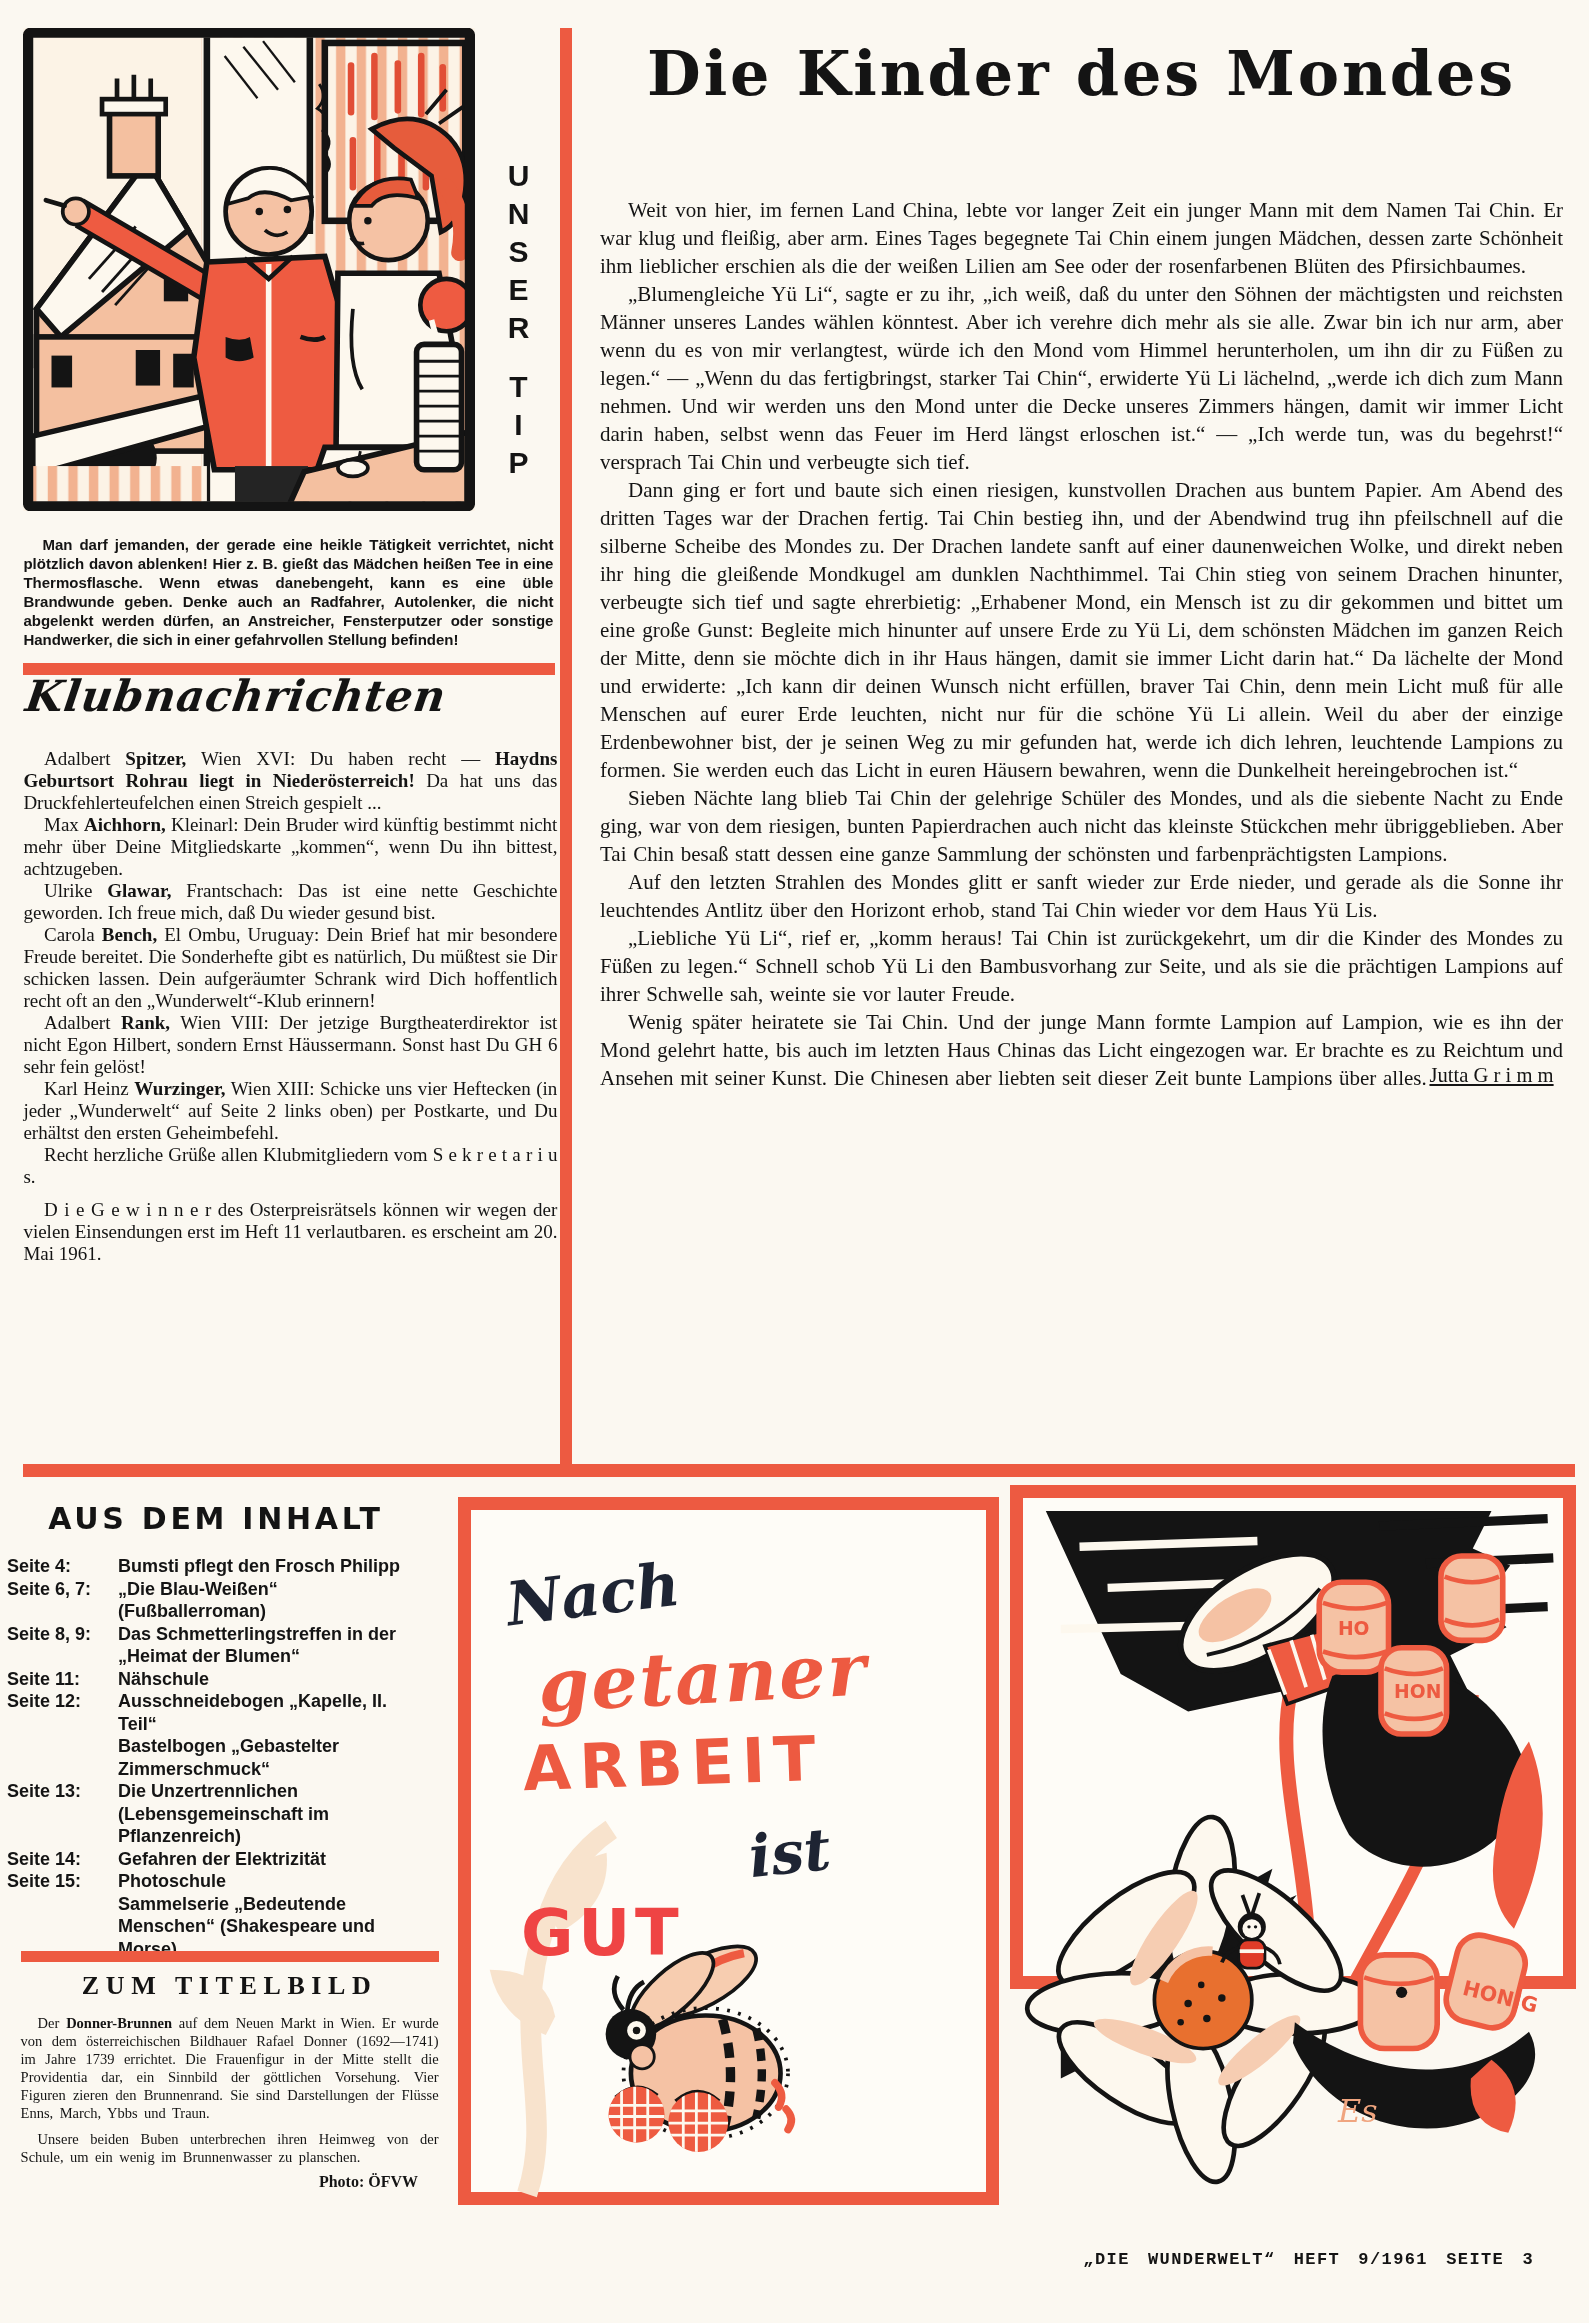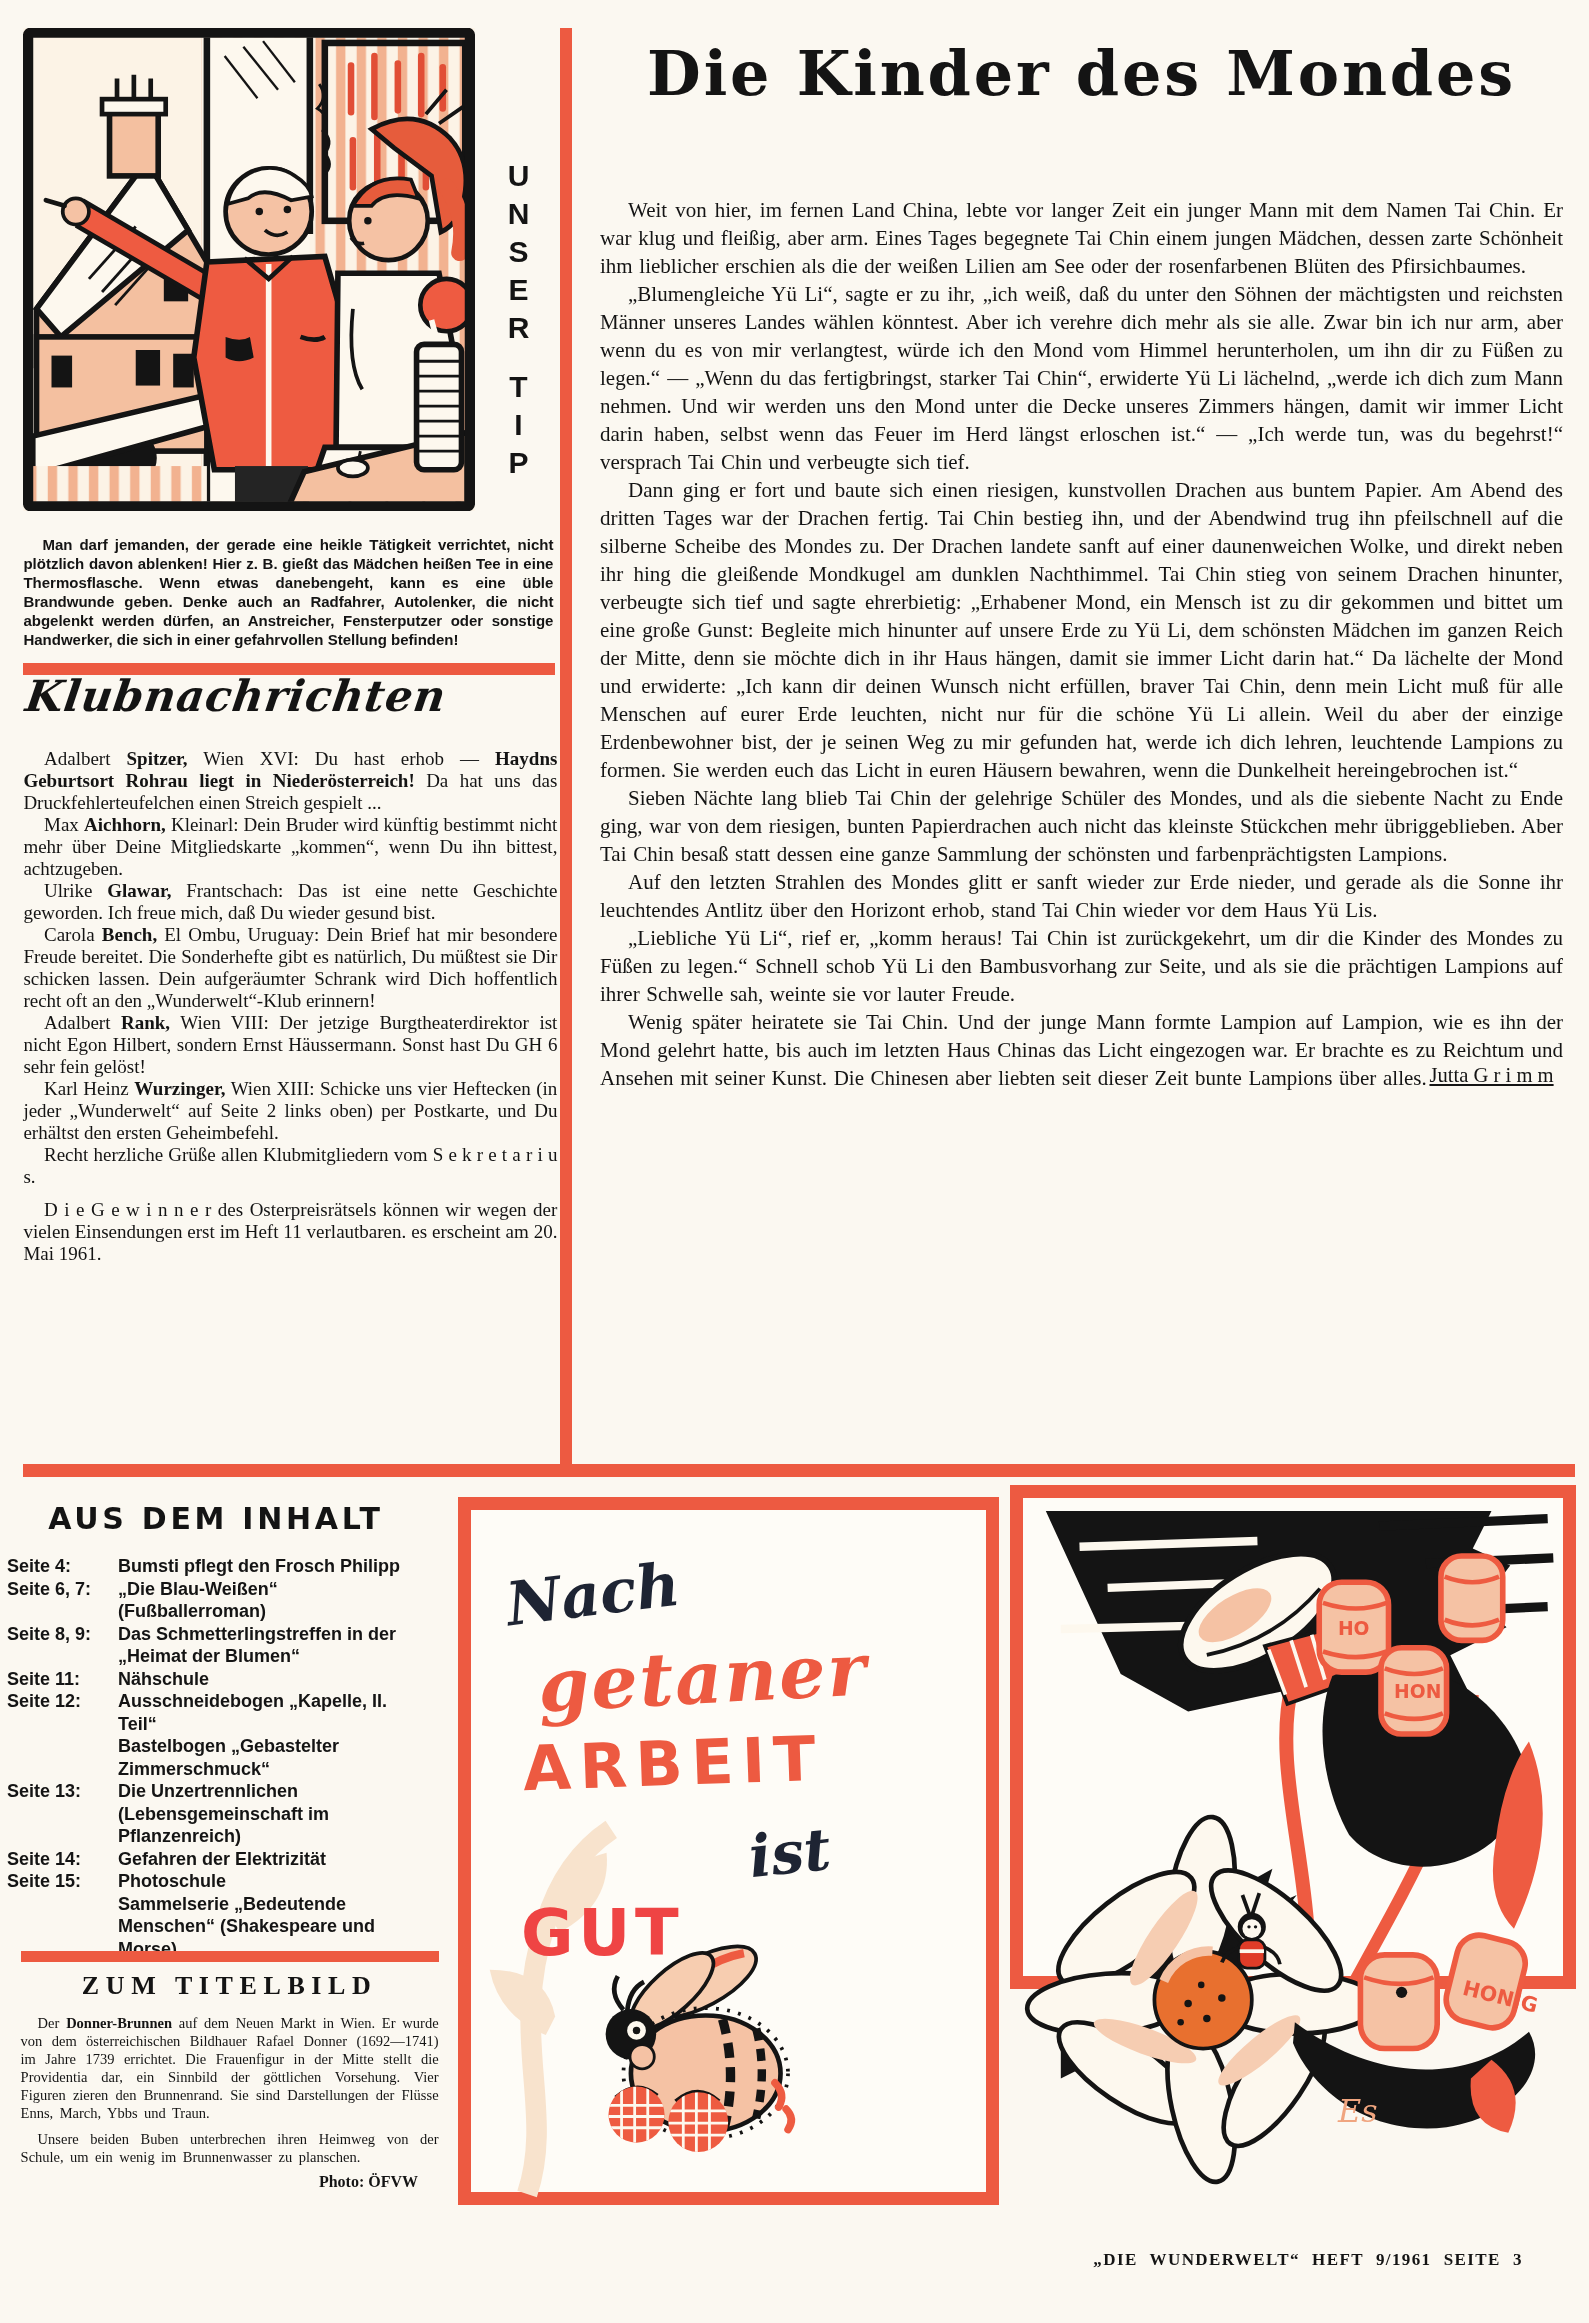--- a/index.html
+++ b/index.html
@@ -69,21 +69,21 @@
           color:#181818;letter-spacing:4.7px;}
   .bee-svg{position:absolute;left:111px;top:412px;}
   .plant-svg{position:absolute;left:0;top:244px;}
 
   
   .honig-panel{left:1010px;top:1485px;width:566px;height:504px;border:13px solid var(--accent);
                background:#fefcf7;box-sizing:border-box;}
   .pot-label{font-family:"DejaVu Sans",sans-serif;font-weight:bold;fill:var(--accent);}
 
   
-  .footer{top:2250px;right:66px;font-family:Liberation Serif, serif;font-weight:bold;
+  .footer{top:2250px;right:55px;font-family:Liberation Mono, monospace;font-weight:bold;
           font-size:17px;letter-spacing:1.4px;word-spacing:6.6px;}
 </style>
 </head>
 <body>
 
 <div class="page">
 
   <div class="abs tip-ill">
     <svg width="452" height="483" viewBox="0 0 482 516">
       <defs>
@@ -213,21 +213,21 @@
 
   <p class="abs tip-caption">Man darf jemanden, der gerade eine heikle Tätigkeit verrichtet, nicht plötzlich davon ablenken! Hier z. B. gießt das Mädchen heißen Tee in eine Thermosflasche. Wenn etwas danebengeht, kann es eine üble Brandwunde geben. Denke auch an Radfahrer, Autolenker, die nicht abgelenkt werden dürfen, an Anstreicher, Fensterputzer oder sonstige Handwerker, die sich in einer gefahrvollen Stellung befinden!</p>
 
   <div class="abs rule-left"></div>
   <div class="abs vrule"></div>
   <div class="abs hrule-main"></div>
 
   <h2 class="abs klub-title">Klubnachrichten</h2>
   <div class="abs klub-body">
 
-  <p class="klub-entry"><span><span>Adalbert </span><b>Spitzer,</b><span> Wien XVI: Du hast erhob — </span><b>Haydns Geburtsort Rohrau liegt in Niederösterreich!</b><span> Da hat uns das Druckfehlerteufelchen einen Streich gespielt ...</span></span></p>
+  <p class="klub-entry"><span><span>Adalbert </span><b>Spitzer,</b><span> Wien XVI: Du haben recht — </span><b>Haydns Geburtsort Rohrau liegt in Niederösterreich!</b><span> Da hat uns das Druckfehlerteufelchen einen Streich gespielt ...</span></span></p>
       <p class="klub-entry"><span><span>Max </span><b>Aichhorn,</b><span> Kleinarl: Dein Bruder wird künftig bestimmt nicht mehr über Deine Mitgliedskarte „kommen“, wenn Du ihn bittest, achtzugeben.</span></span></p>
       <p class="klub-entry"><span><span>Ulrike </span><b>Glawar,</b><span> Frantschach: Das ist eine nette Geschichte geworden. Ich freue mich, daß Du wieder gesund bist.</span></span></p>
       <p class="klub-entry"><span><span>Carola </span><b>Bench,</b><span> El Ombu, Uruguay: Dein Brief hat mir besondere Freude bereitet. Die Sonderhefte gibt es natürlich, Du müßtest sie Dir schicken lassen. Dein aufgeräumter Schrank wird Dich hoffentlich recht oft an den „Wunderwelt“-Klub erinnern!</span></span></p>
       <p class="klub-entry"><span><span>Adalbert </span><b>Rank,</b><span> Wien VIII: Der jetzige Burgtheaterdirektor ist nicht Egon Hilbert, sondern Ernst Häussermann. Sonst hast Du GH 6 sehr fein gelöst!</span></span></p>
       <p class="klub-entry"><span><span>Karl Heinz </span><b>Wurzinger,</b><span> Wien XIII: Schicke uns vier Heftecken (in jeder „Wunderwelt“ auf Seite 2 links oben) per Postkarte, und Du erhältst den ersten Geheimbefehl.</span></span></p>
       <p class="klub-entry"><span><span>Recht herzliche Grüße allen Klubmitgliedern vom S e k r e t a r i u s.</span></span></p>
       <p class="klub-entry gap"><span><span>D i e  G e w i n n e r  des Osterpreisrätsels können wir wegen der vielen Einsendungen erst im Heft 11 verlautbaren. es erscheint am 20. Mai 1961.</span></span></p>
     </div>
 
   <div class="abs story">

